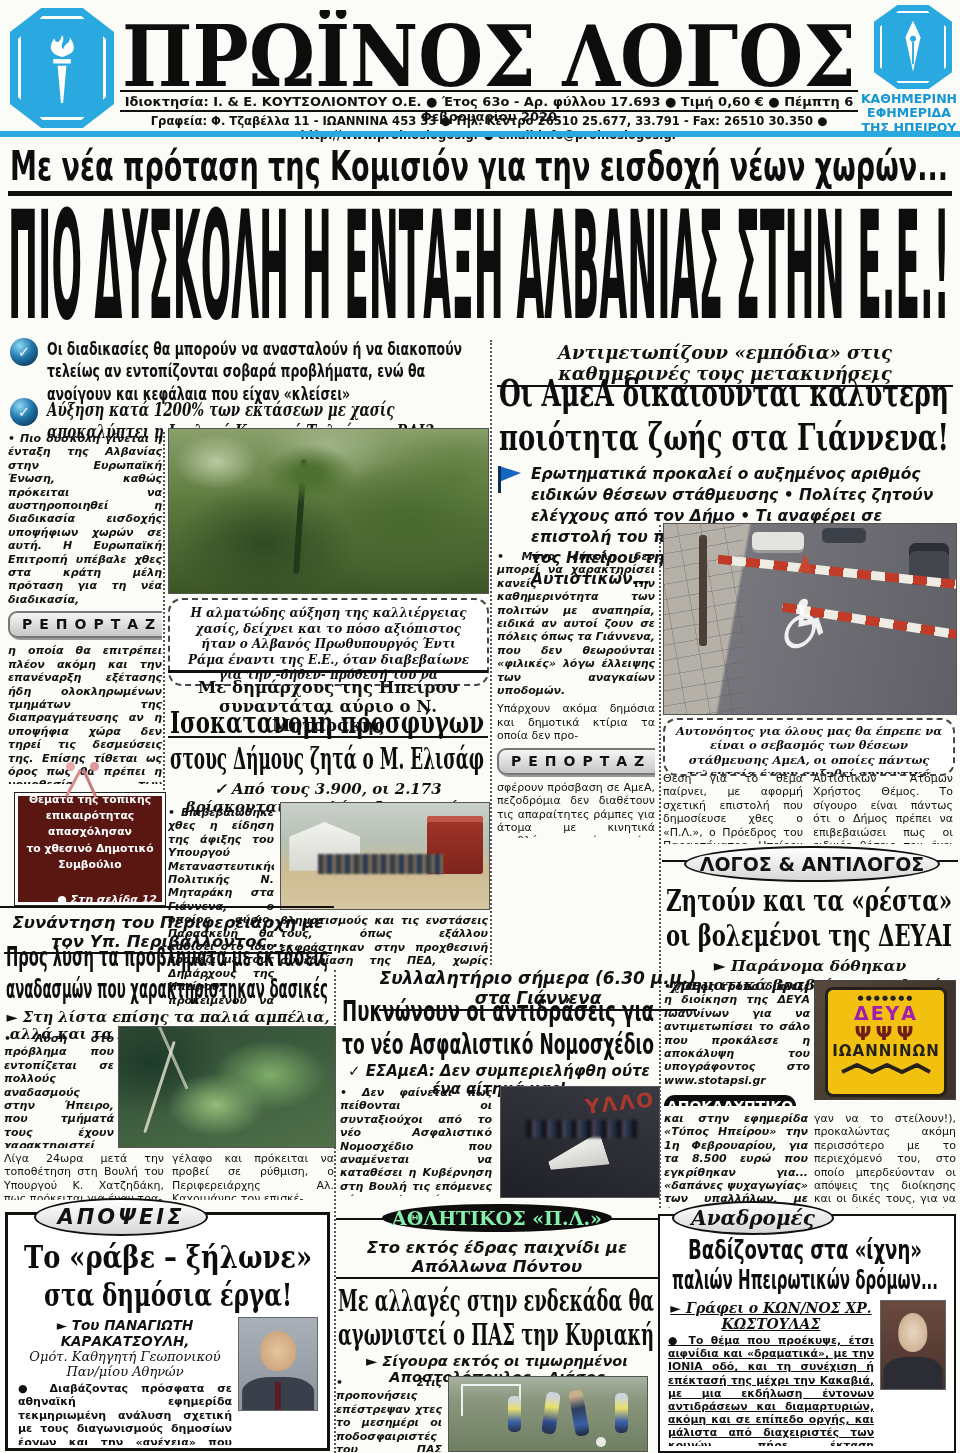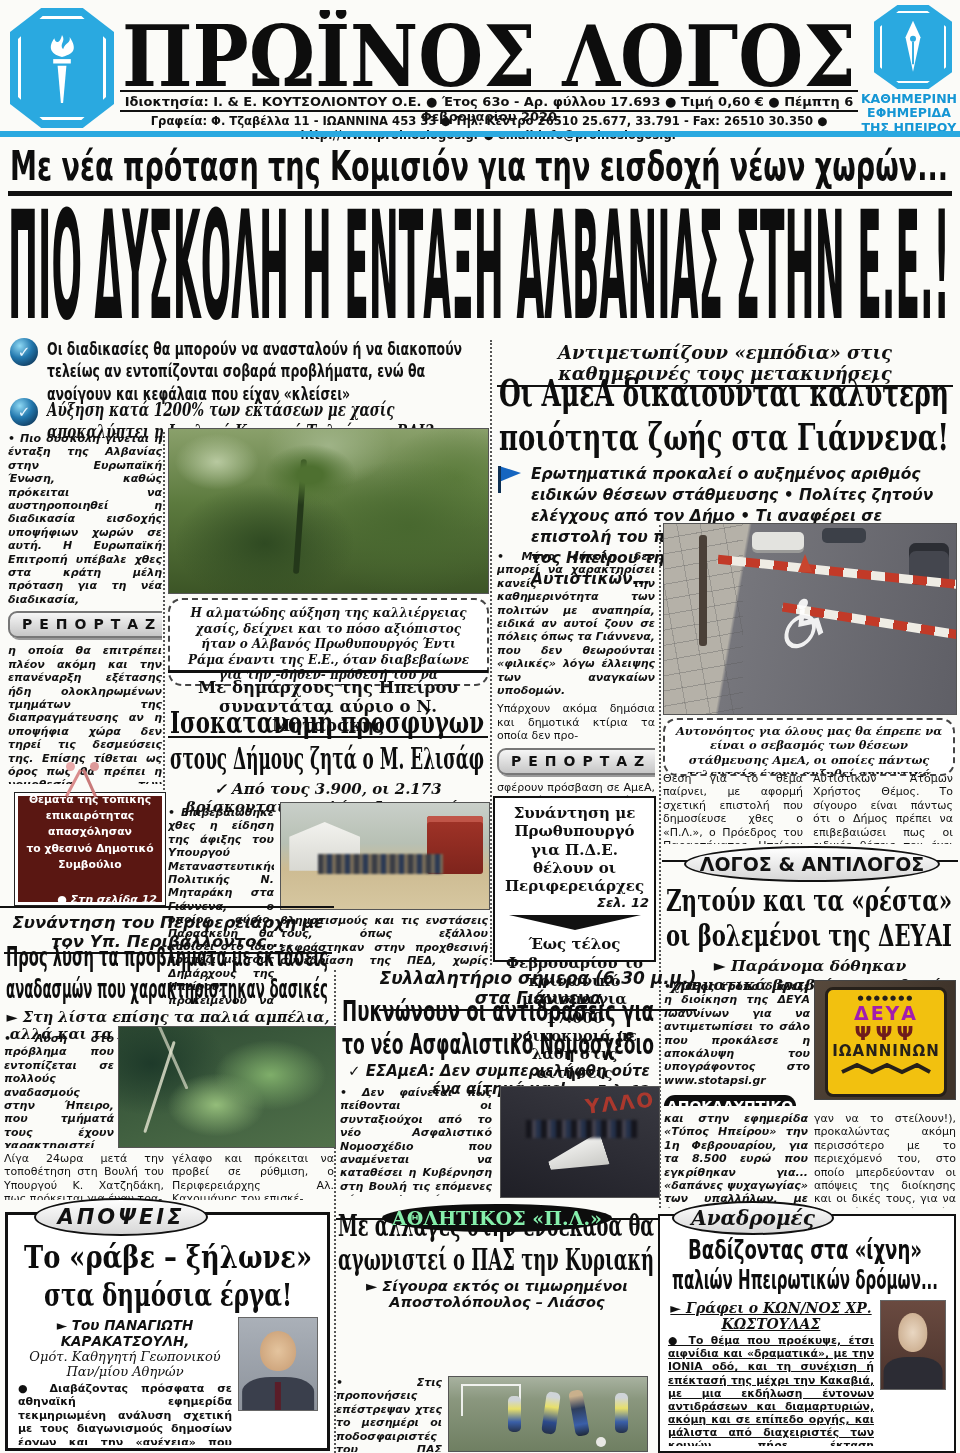--- a/index.html
+++ b/index.html
@@ -165,27 +165,20 @@
   </div>
   <div class="abs capbox" style="left:663px;top:718px;width:268px;height:46px;padding:4px 10px;font-size:11.5px;line-height:1.25;">Αυτονόητος για όλους μας θα έπρεπε να είναι ο σεβασμός των θέσεων στάθμευσης ΑμεΑ, οι οποίες πάντως τελευταία έχουν αυξηθεί σημαντικά στα Γιάννενα...</div>
 
   <div class="abs bt" style="left:663px;top:772px;width:140px;height:72px;">
     <p>Θέση για το θέμα παίρνει, με αφορμή σχετική επιστολή που δημοσίευσε χθες ο «Π.Λ.», ο Πρόεδρος του Παραρτήματος Ηπείρου της Ελληνικής Εταιρείας Προστασίας</p>
   </div>
   <div class="abs bt" style="left:813px;top:772px;width:140px;height:72px;">
     <p><span>Αυτιστικών Ατόμων Χρήστος Θέμος. Το σίγουρο είναι πάντως ότι ο Δήμος πρέπει να επιβεβαιώσει πως οι ειδικές θέσεις που έχει χωροθετήσει ανταποκρίνονται</span> </p>
   </div>
 
-  <div class="abs" style="left:493px;top:796px;width:163px;height:166px;border:2px solid #111;padding:6px 5px;box-sizing:border-box;background:#fff;">
-    <div class="brief">Συνάντηση με Πρωθυπουργό για Π.Δ.Ε. θέλουν οι Περιφερειάρχες</div>
-    <div class="pageref">Σελ. 12</div>
-    <div class="tri-down"></div>
-    <div class="brief">Έως τέλος Φεβρουαρίου το κοινωνικό μέρισμα για 17.000 νοικοκυριά με λάθη στις αιτήσεις</div>
-    <div class="pageref">Σελ. 12</div>
-  </div>
 
   <div class="abs hline" style="left:168px;top:670px;width:320px;height:3px;"></div>
   <div class="abs ctr" style="left:168px;top:678px;width:320px;">
     <span class="kick serif b" style="font-size:16.5px;">Με δημάρχους της Ηπείρου συναντάται αύριο ο Ν. Μηταράκης</span>
   </div>
   <svg class="abs" style="left:168px;top:704px;" width="320" height="36">
     <text x="2" y="29" font-size="30" class="fserif" textLength="314" lengthAdjust="spacingAndGlyphs">Ισοκατανομή προσφύγων</text>
   </svg>
   <svg class="abs" style="left:168px;top:740px;" width="320" height="36">
     <text x="2" y="29" font-size="30" class="fserif" textLength="314" lengthAdjust="spacingAndGlyphs">στους Δήμους ζητά ο Μ. Ελισάφ</text>
@@ -297,20 +290,23 @@
        background:linear-gradient(200deg,#3a3a42 0%,#2b2b33 55%,#1f1f26 100%);">
     <div class="abs b" style="right:4px;top:4px;color:#c0392b;font-size:20px;letter-spacing:2px;transform:rotate(-6deg);opacity:.85;">ΥΛΛΟ</div>
     <div class="abs" style="left:30%;top:48%;width:58px;height:34px;background:linear-gradient(#f2f2f0,#c9c9c5);clip-path:polygon(0 38%,100% 0,100% 100%,0 62%);transform:rotate(-18deg);"></div>
     <div class="abs" style="left:16%;top:30%;width:70%;height:18px;filter:blur(1.5px);background:repeating-linear-gradient(90deg,#15151c 0 6px,#44424e 6px 10px,#23304a 10px 15px);"></div>
   </div>
 
   <div class="abs" style="left:336px;top:1204px;width:322px;height:249px;overflow:hidden;">
     <div class="abs hline" style="left:0;top:14px;width:322px;height:2px;"></div>
     <div class="abs" style="left:46px;top:0;width:230px;height:28px;background:#0d0d0d;border-radius:50%/50%;display:flex;align-items:center;justify-content:center;">
       <span class="serif b" style="color:#86efac;font-size:19px;">ΑΘΛΗΤΙΚΟΣ «Π.Λ.»</span>
+    </div>
+    <div class="ctr" style="margin-top:34px;">
+      <span class="kick bi" style="font-size:16.5px;">Στο εκτός έδρας παιχνίδι με Απόλλωνα Πόντου</span>
     </div>
     <svg style="display:block;margin:4px 0 0 0;" width="322" height="34">
       <text x="2" y="28" font-size="29" class="fserif" textLength="316" lengthAdjust="spacingAndGlyphs">Με αλλαγές στην ενδεκάδα θα</text>
     </svg>
     <svg style="display:block;" width="322" height="34">
       <text x="2" y="28" font-size="29" class="fserif" textLength="316" lengthAdjust="spacingAndGlyphs">αγωνιστεί ο ΠΑΣ την Κυριακή</text>
     </svg>
     <div class="ctr bi" style="font-size:14.5px;margin-top:2px;">► Σίγουρα εκτός οι τιμωρημένοι Αποστολόπουλος – Λιάσος</div>
     <div class="abs bt" style="left:0;top:172px;width:106px;height:76px;">
       <p class="bi"><span>• Στις προπονήσεις επέστρεψαν χτες το μεσημέρι οι ποδοσφαιριστές του ΠΑΣ Γιάννινα μετά το ρεπό της Τρίτης που τους έδωσε ο Αργύρης Γιαννίκης και ξεκίνησε η προετοιμασία για τον κυριακάτικο αγώνα με τον Απόλ-</span> </p>

